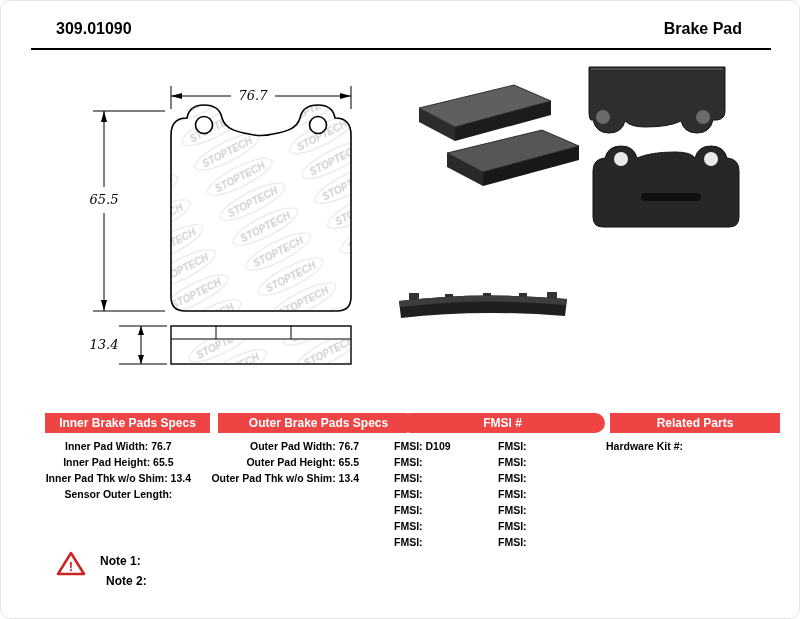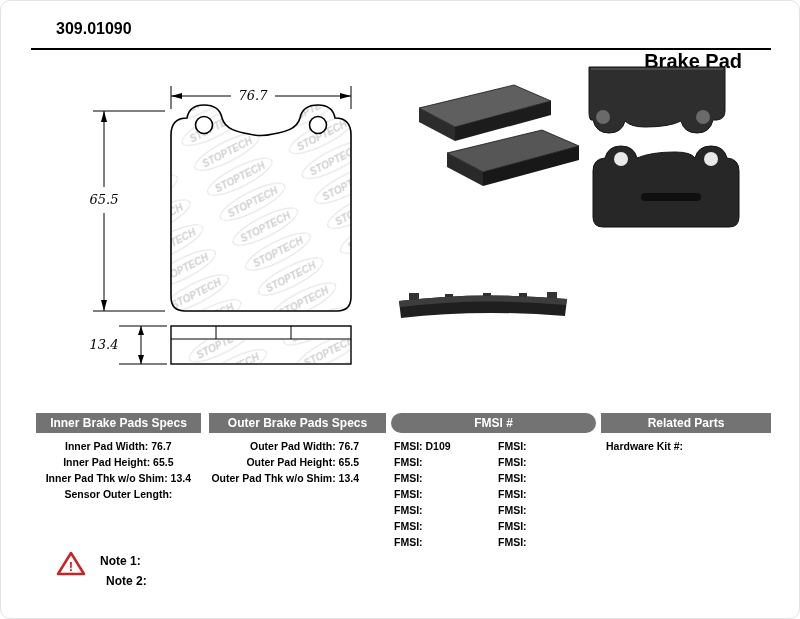--- a/index.html
+++ b/index.html
@@ -2,32 +2,32 @@
 <html><head>
 <meta charset="utf-8">
 <style>
   html,body{margin:0;padding:0;background:#fff;}
   .sheet{
     position:relative;width:800px;height:619px;background:#fff;
     font-family:"Liberation Sans",sans-serif;color:#000;overflow:hidden;
     box-sizing:border-box;border:1px solid #e3e3e3;border-radius:10px;
   }
   .part-number{position:absolute;left:55px;top:19px;font-size:16px;font-weight:bold;}
-  .product-name{position:absolute;right:57px;top:19px;font-size:20px;font-weight:bold;margin-top:30px;}
+  .product-name{position:absolute;right:57px;top:19px;font-size:16px;font-weight:bold;}
   .header-rule{position:absolute;left:30px;top:47px;width:740px;height:2px;background:#000;}
 
   .drawing-svg{position:absolute;left:0;top:0;}
   .photos-svg{position:absolute;left:378px;top:52px;}
 
   .col-header{
-    position:absolute;top:412px;height:20px;background:#737373;color:#fff;
-    font-weight:bold;font-size:12px;text-align:center;line-height:20px;
+    position:absolute;top:412px;height:20px;background:#ef4444;color:#fff;
+    font-weight:bold;font-size:12px;text-align:center;line-height:20px;margin-left:9px;
   }
   #hdr-inner{left:35px;width:165px;}
-  #hdr-outer{left:208px;width:177px;}
+  #hdr-outer{left:208px;width:177px;padding-left:12px;}
   #hdr-fmsi{left:390px;width:205px;border-radius:10px;}
   #hdr-related{left:600px;width:170px;}
 
   .spec-col{position:absolute;top:437px;font-size:10.5px;font-weight:bold;line-height:16px;white-space:nowrap;}
   #col-inner{right:608px;text-align:center;}
   #col-outer{right:440px;text-align:right;}
   #col-fmsi{left:393px;}
   #col-related{left:605px;text-align:right;}
   .fmsi-c1{display:inline-block;width:104px;}
 

